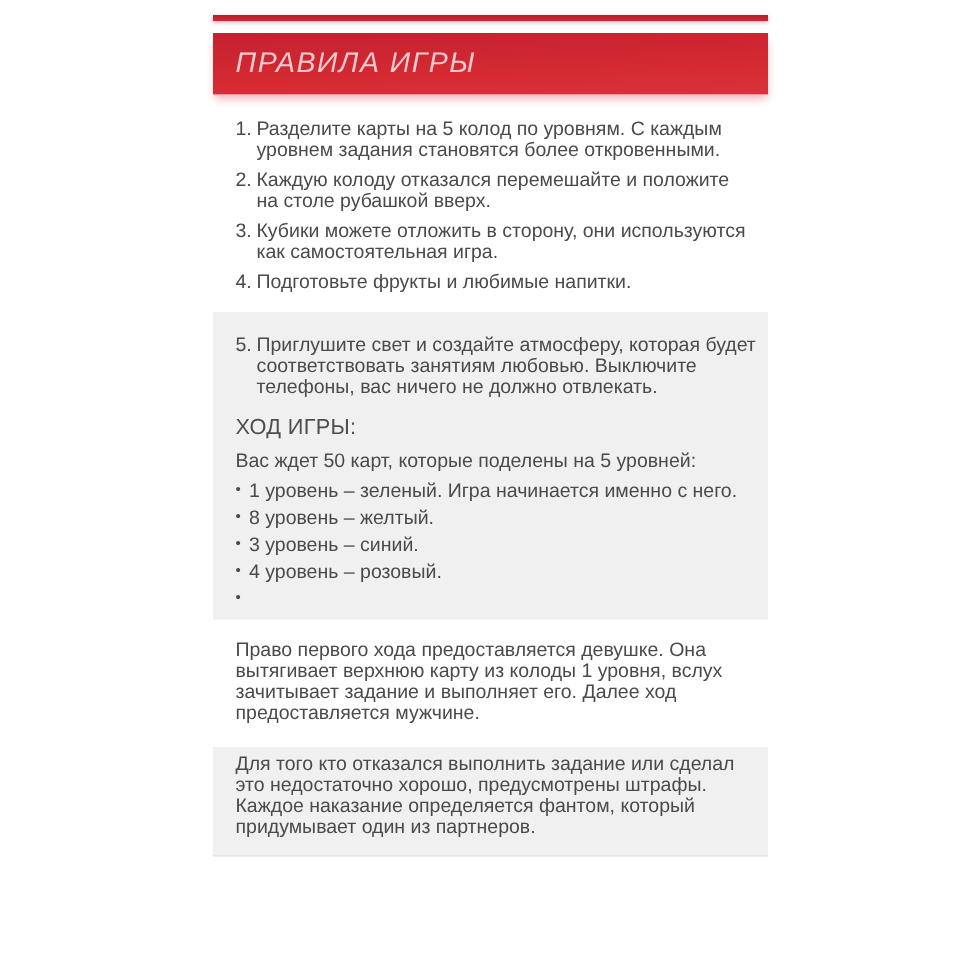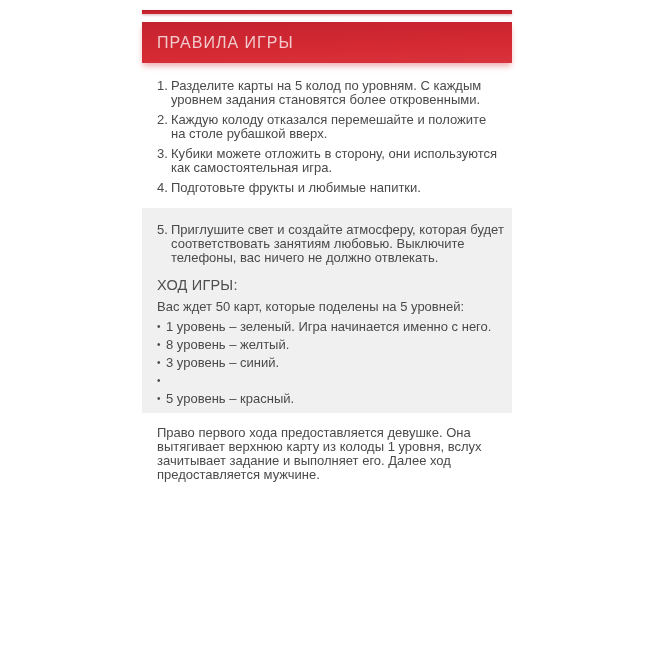--- a/index.html
+++ b/index.html
@@ -21,23 +21,24 @@
   }
   .title-bar {
     margin-top:8px;
     height:41px;
     background:linear-gradient(178deg,#c32230 0%,#d62a33 65%,#d8333d 100%);
     box-shadow:0 4px 6px -1px rgba(214,70,80,.45);
     display:flex; align-items:center;
     padding-left:15px;
   }
   .title-bar .title {
-    font-size:16px;
+    font-size:19px;
     letter-spacing:1px;
     color:#f2c9cc;
+    font-style:italic;
   }
 
   .sec {
     padding-left:15px; padding-right:8px;
     font-size:13px; line-height:14px;
   }
   .gray { background:#f0f0f1; }
 
   .sec-prep { padding-top:16px; padding-bottom:7px; }
   .heading {
@@ -109,25 +110,28 @@
     <div class="lvl">
       <span class="dot">•</span>
       <span>8 уровень – желтый.</span>
     </div>
     <div class="lvl">
       <span class="dot">•</span>
       <span>3 уровень – синий.</span>
     </div>
     <div class="lvl">
       <span class="dot">•</span>
+      <span>4 уровень – розовый.</span>
     </div>
     <div class="lvl">
       <span class="dot">•</span>
-      <span>5 уровень – красный.</span>
     </div>
   </div>
 
   <div class="sec sec-turns">
     <p>Право первого хода предоставляется девушке. Она вытягивает верхнюю карту из колоды 1 уровня, вслух зачитывает задание и выполняет его. Далее ход предоставляется мужчине.</p>
   </div>
 
+  <div class="sec sec-penalty gray">
+    <p>Для того кто отказался выполнить задание или сделал это недостаточно хорошо, предусмотрены штрафы. Каждое наказание определяется фантом, который придумывает один из партнеров.</p>
+  </div>
 
 </div>
 
 </body></html>

